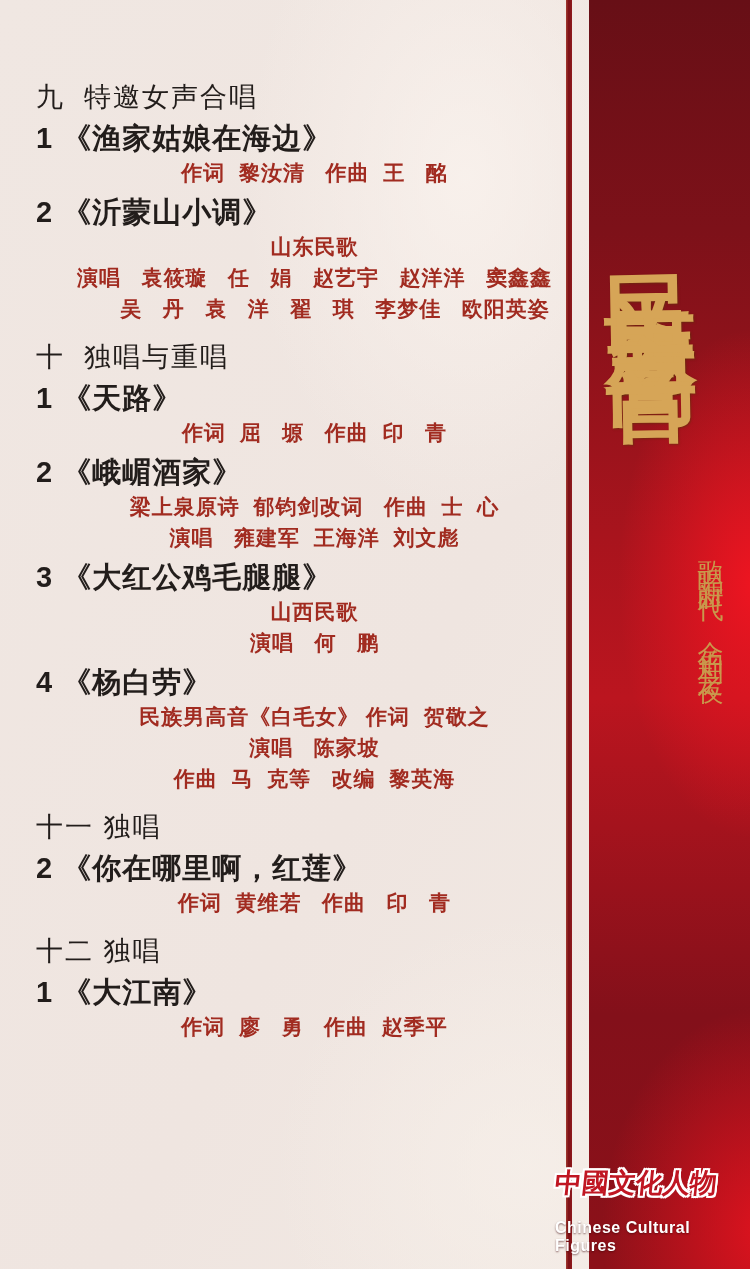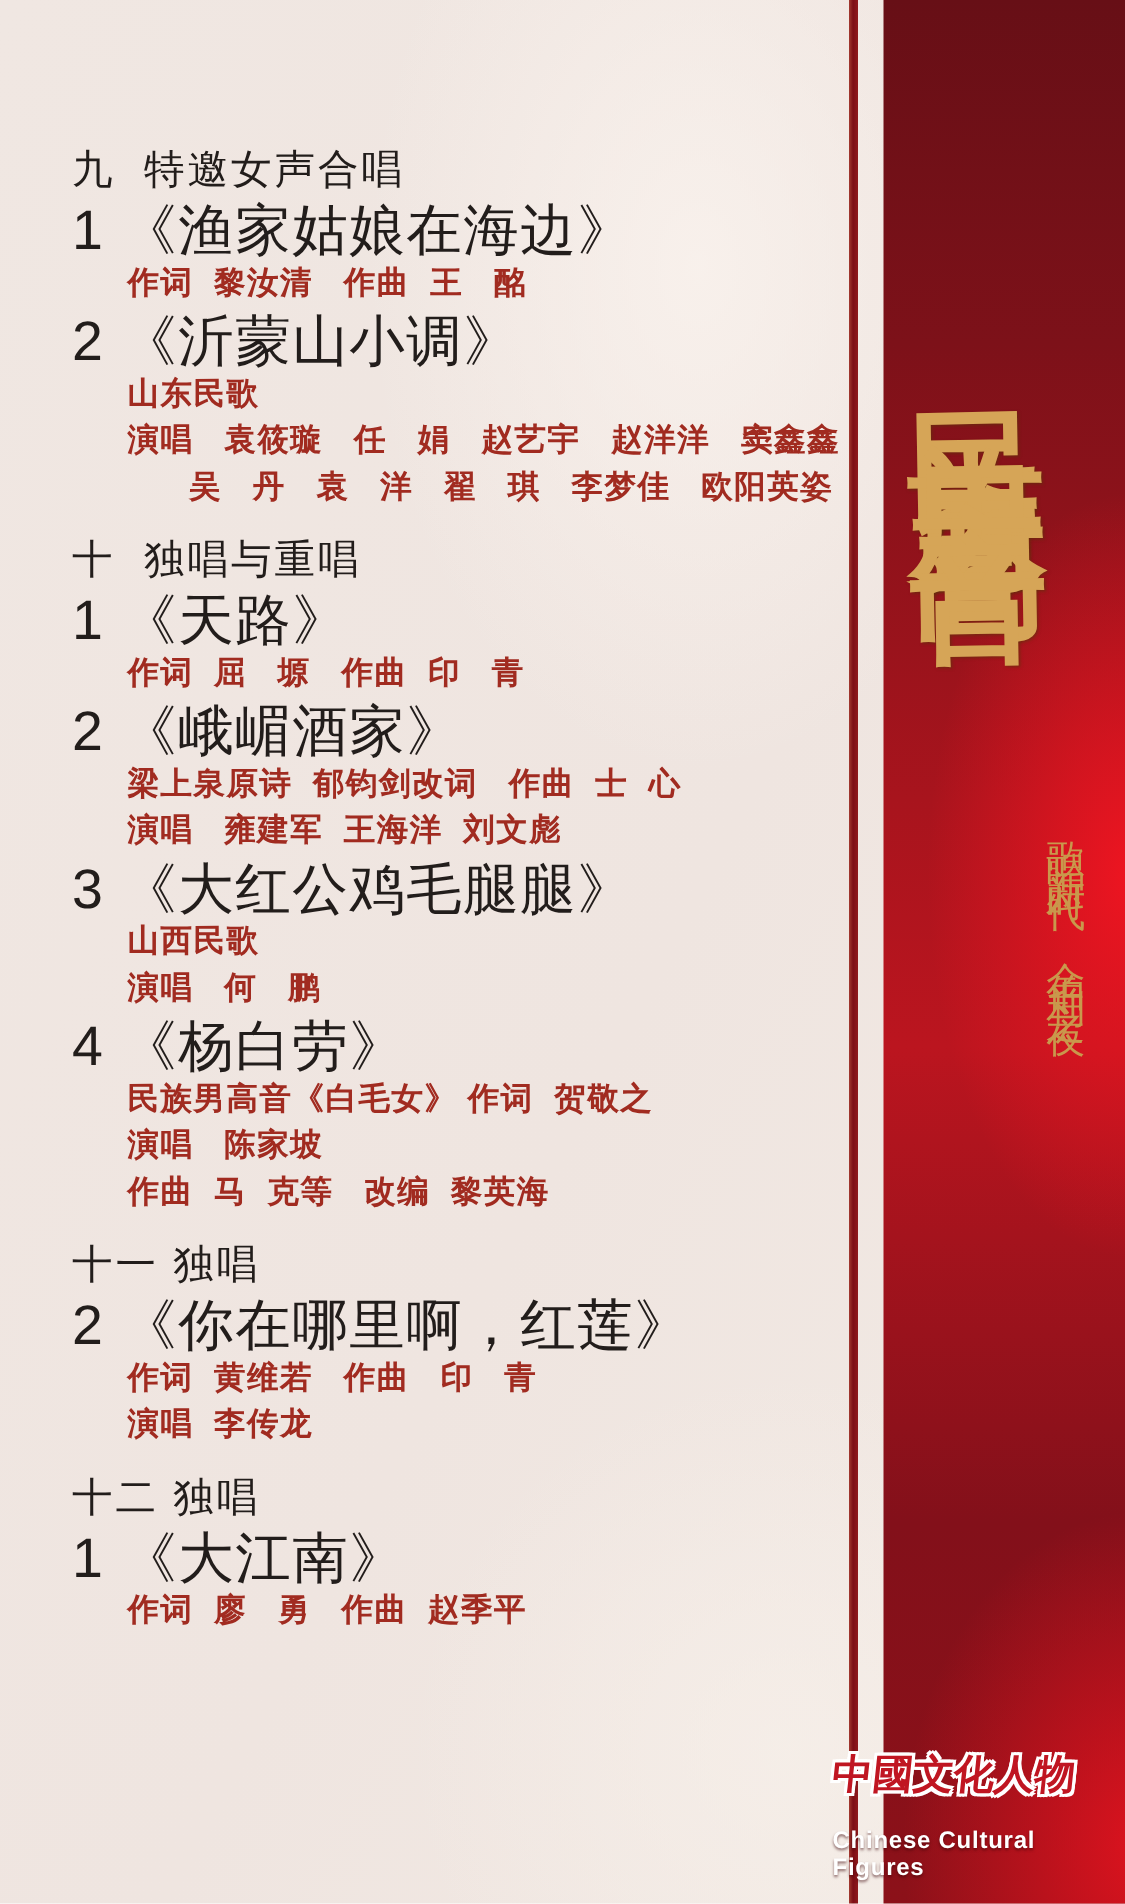--- a/index.html
+++ b/index.html
@@ -14,51 +14,51 @@
       radial-gradient(ellipse 420px 420px at 70% 92%, rgba(247,240,234,0.7) 0%, rgba(247,240,234,0) 60%),
       linear-gradient(118deg, #f0e7e2 0%, #efe5e0 55%, #f2eae4 100%);
   }
 
   
   .program {
     position: absolute;
     left: 0; top: 0;
     width: 566px;
     box-sizing: border-box;
-    padding: 82px 10px 0 48px;
+    padding: 82px 10px 0 36px;
     color: #221d1b;
-    margin-top: 16px;
   }
   .section { margin-top: 20px; }
   .section:first-child { margin-top: 0; }
   .heading {
     font-size: 27px;
     line-height: 30px;
     font-weight: 500;
     margin: 0;
     white-space: pre;
     letter-spacing: 2px;
   }
   .song { margin-top: 8px; }
   .song-title {
-    font-size: 37px;
+    font-size: 29px;
     line-height: 34px;
-    font-weight: 400;
+    font-weight: 700;
     margin: 9px 0 0 0;
     white-space: pre;
     letter-spacing: 1px;
   }
   .credit {
     font-size: 21px;
     line-height: 26px;
     font-weight: bold;
     color: #a12b20;
     margin: 5px 0 0 37px;
     white-space: pre;
     letter-spacing: 1px;
+    text-align: center;
   }
   .credit.cont { margin-left: 78px; }
 
   
   .divider-line {
     position: absolute;
     left: 566px; top: 0;
     width: 6px; height: 1269px;
     background: linear-gradient(90deg, #a33a30 0%, #7c0f16 45%, #901a1d 100%);
   }
@@ -164,21 +164,20 @@
     </div>
   </div>
 
   <div class="section">
     <h2 class="heading">十一 独唱</h2>
     <div class="song">
     </div>
     <div class="song">
       <h3 class="song-title">2 《你在哪里啊，红莲》</h3>
       <p class="credit">作词  黄维若   作曲   印   青</p>
-      <p class="credit">演唱  李传龙</p>
     </div>
   </div>
 
   <div class="section">
     <h2 class="heading">十二 独唱</h2>
     <div class="song">
       <h3 class="song-title">1 《大江南》</h3>
       <p class="credit">作词  廖   勇   作曲  赵季平</p>
     </div>
   </div>

